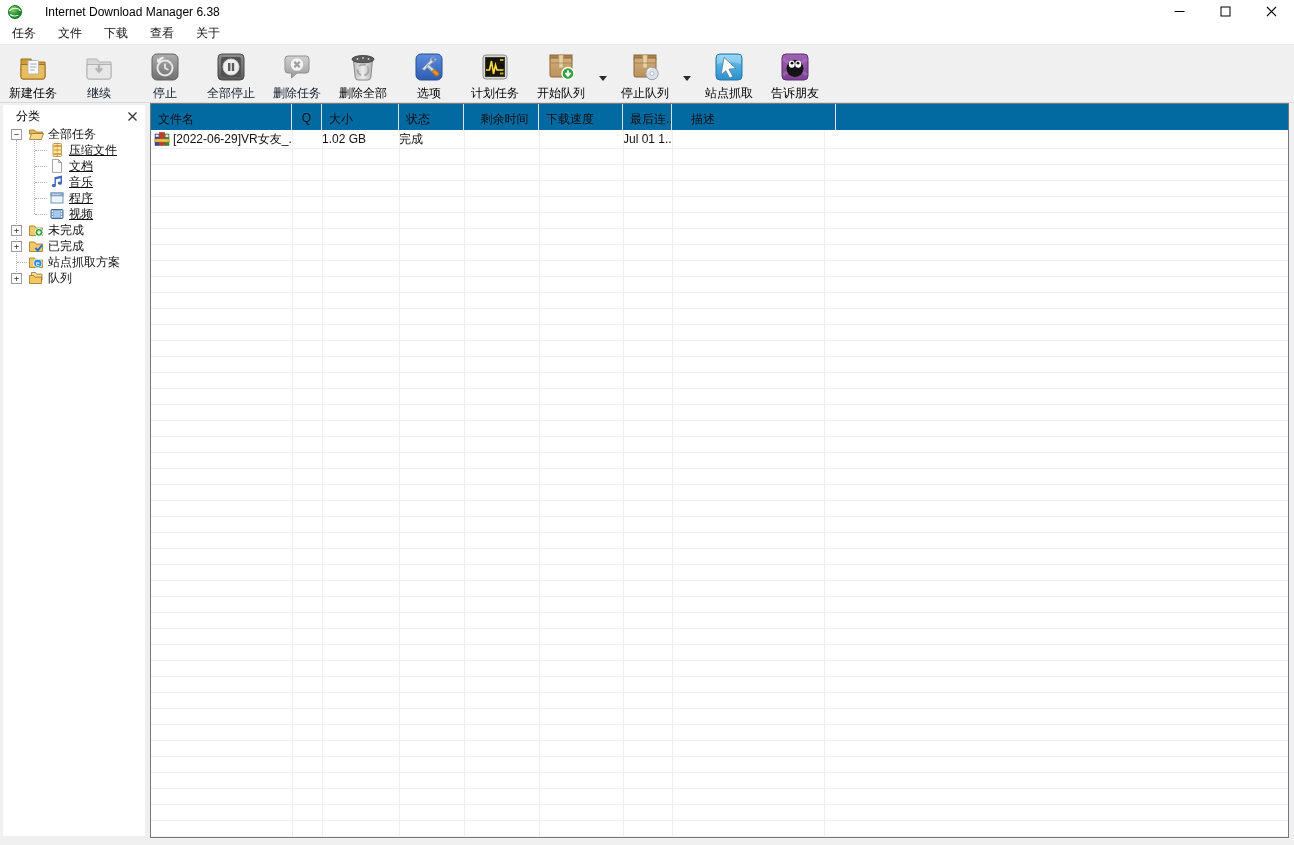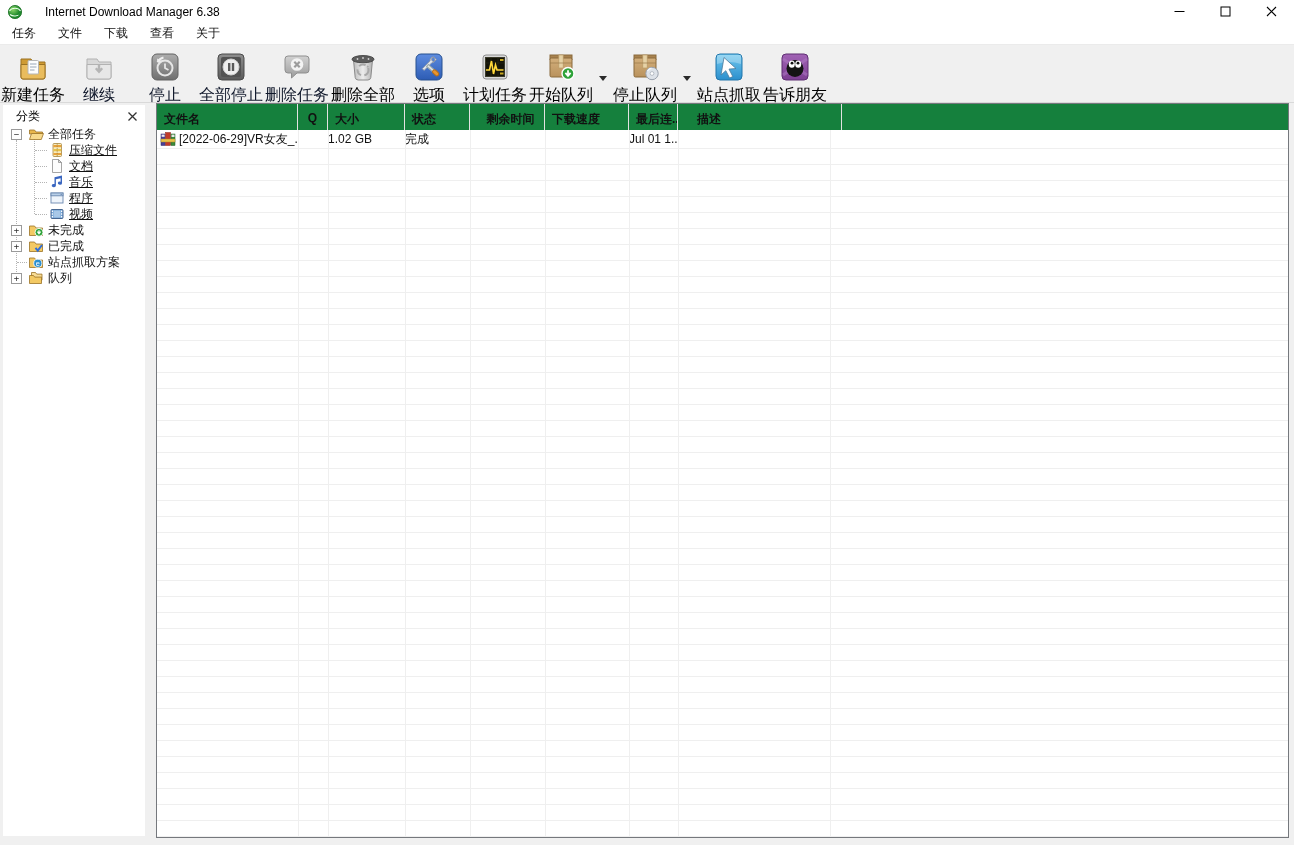--- a/index.html
+++ b/index.html
@@ -14,47 +14,47 @@
   .win-btn { width:46px; height:100%; display:flex; align-items:center; justify-content:center; }
 
   
   .menubar { height:22px; background:#fff; display:flex; align-items:center; font-size:12px; border-bottom:1px solid #ebebeb; padding-left:1px; }
   .menu-item { padding:3px 11px; white-space:nowrap; }
 
   
   .toolbar { height:58px; background:#f0f0f0; display:flex; align-items:flex-start; border-bottom:1px solid #d9d9d9; }
   .tbtn { width:66px; display:flex; flex-direction:column; align-items:center; padding-top:6px; }
   .tbtn svg { width:32px; height:32px; display:block; }
-  .tlabel { font-size:16px; margin-top:2px; white-space:nowrap; color:#000; }
+  .tlabel { font-size:12px; margin-top:2px; white-space:nowrap; color:#000; }
   .tbtn.disabled .tlabel { color:#0f172a;text-align:right; }
   .caret-btn { width:18px; padding-top:31px; display:flex; justify-content:center; }
   .caret-btn i { width:0; height:0; border:4px solid transparent; border-top:5px solid #2b2b2b; }
 
   
-  .main { display:flex; height:742px; background:#f0f0f0;gap:6px; }
+  .main { display:flex; height:742px; background:#f0f0f0; }
 
   .sidebar { width:142px; margin:2px 0 9px 3px; background:#fff; font-size:12px; position:relative; }
   .sidebar-header { height:19px; display:flex; align-items:center; padding:3px 7px 0 13px; }
   .sidebar-title { flex:1; color:#000; }
   .sidebar-close { width:12px; height:12px; display:flex; align-items:center; justify-content:center; }
 
   .tree { position:relative; padding-top:2px; }
   .tree-row { height:16px; display:flex; align-items:center; position:relative; z-index:1; white-space:nowrap; }
   .tree-row .box { width:11px; height:11px; border:1px solid #9a9a9a; background:#fff; font-size:9px; line-height:9px; text-align:center; color:#333; margin:0 6px 0 8px; flex:none; font-family:"DejaVu Sans Mono",monospace; }
   .tree-row .spacer { width:25px; flex:none; }
   .tree-row.child { padding-left:46px;text-decoration:underline; }
   .tree-row svg { width:16px; height:16px; margin-right:4px; flex:none; }
   .guide { position:absolute; border-left:1px dotted #b4b4b4; width:0; z-index:0; }
   .g1 { left:13px; top:16px; height:138px; }
   .g2 { left:31px; top:12px; height:78px; }
   .stub { position:absolute; border-top:1px dotted #b4b4b4; height:0; z-index:0; }
 
   
   .listview { flex:1; margin:0 5px 7px 5px; background:#fff; border:1px solid #75787d; position:relative; overflow:hidden; }
-  .lv-header { height:26px; display:flex; background:#15803d; position:relative; z-index:2;font-weight:bold; }
+  .lv-header { height:26px; display:flex; background:#0369a1; position:relative; z-index:2; }
   .lv-hcell { font-size:12px; padding:7px 0 0 7px; border-right:1px solid #e2e2e2; flex:none; color:#111; white-space:nowrap; overflow:hidden; }
   .lv-hfill { flex:1; }
   .c0{width:141px;} .c1{width:30px; text-align:center; padding-left:0;} .c2{width:77px;}
   .c3{width:65px;} .c4{width:75px;text-align:center;} .c5{width:84px;} .c6{width:49px;} .c7{width:152px;margin-left:12px;}
   .lv-body { position:absolute; top:26px; left:0; right:0; bottom:0; display:flex; flex-direction:column; }
   .lv-row { height:19px; display:flex; align-items:center; border-bottom:1px solid #efefef; flex:none; font-size:12px; }
   .lv-cell { flex:none; white-space:nowrap; overflow:hidden; }
   .name-cell { display:flex; align-items:center; padding-left:3px; }
   .name-cell svg { width:16px; height:16px; margin-right:3px; flex:none; }
   .lv-fill { flex:1; background:repeating-linear-gradient(to bottom,#ffffff 0,#ffffff 15px,#efefef 15px,#efefef 16px); }

